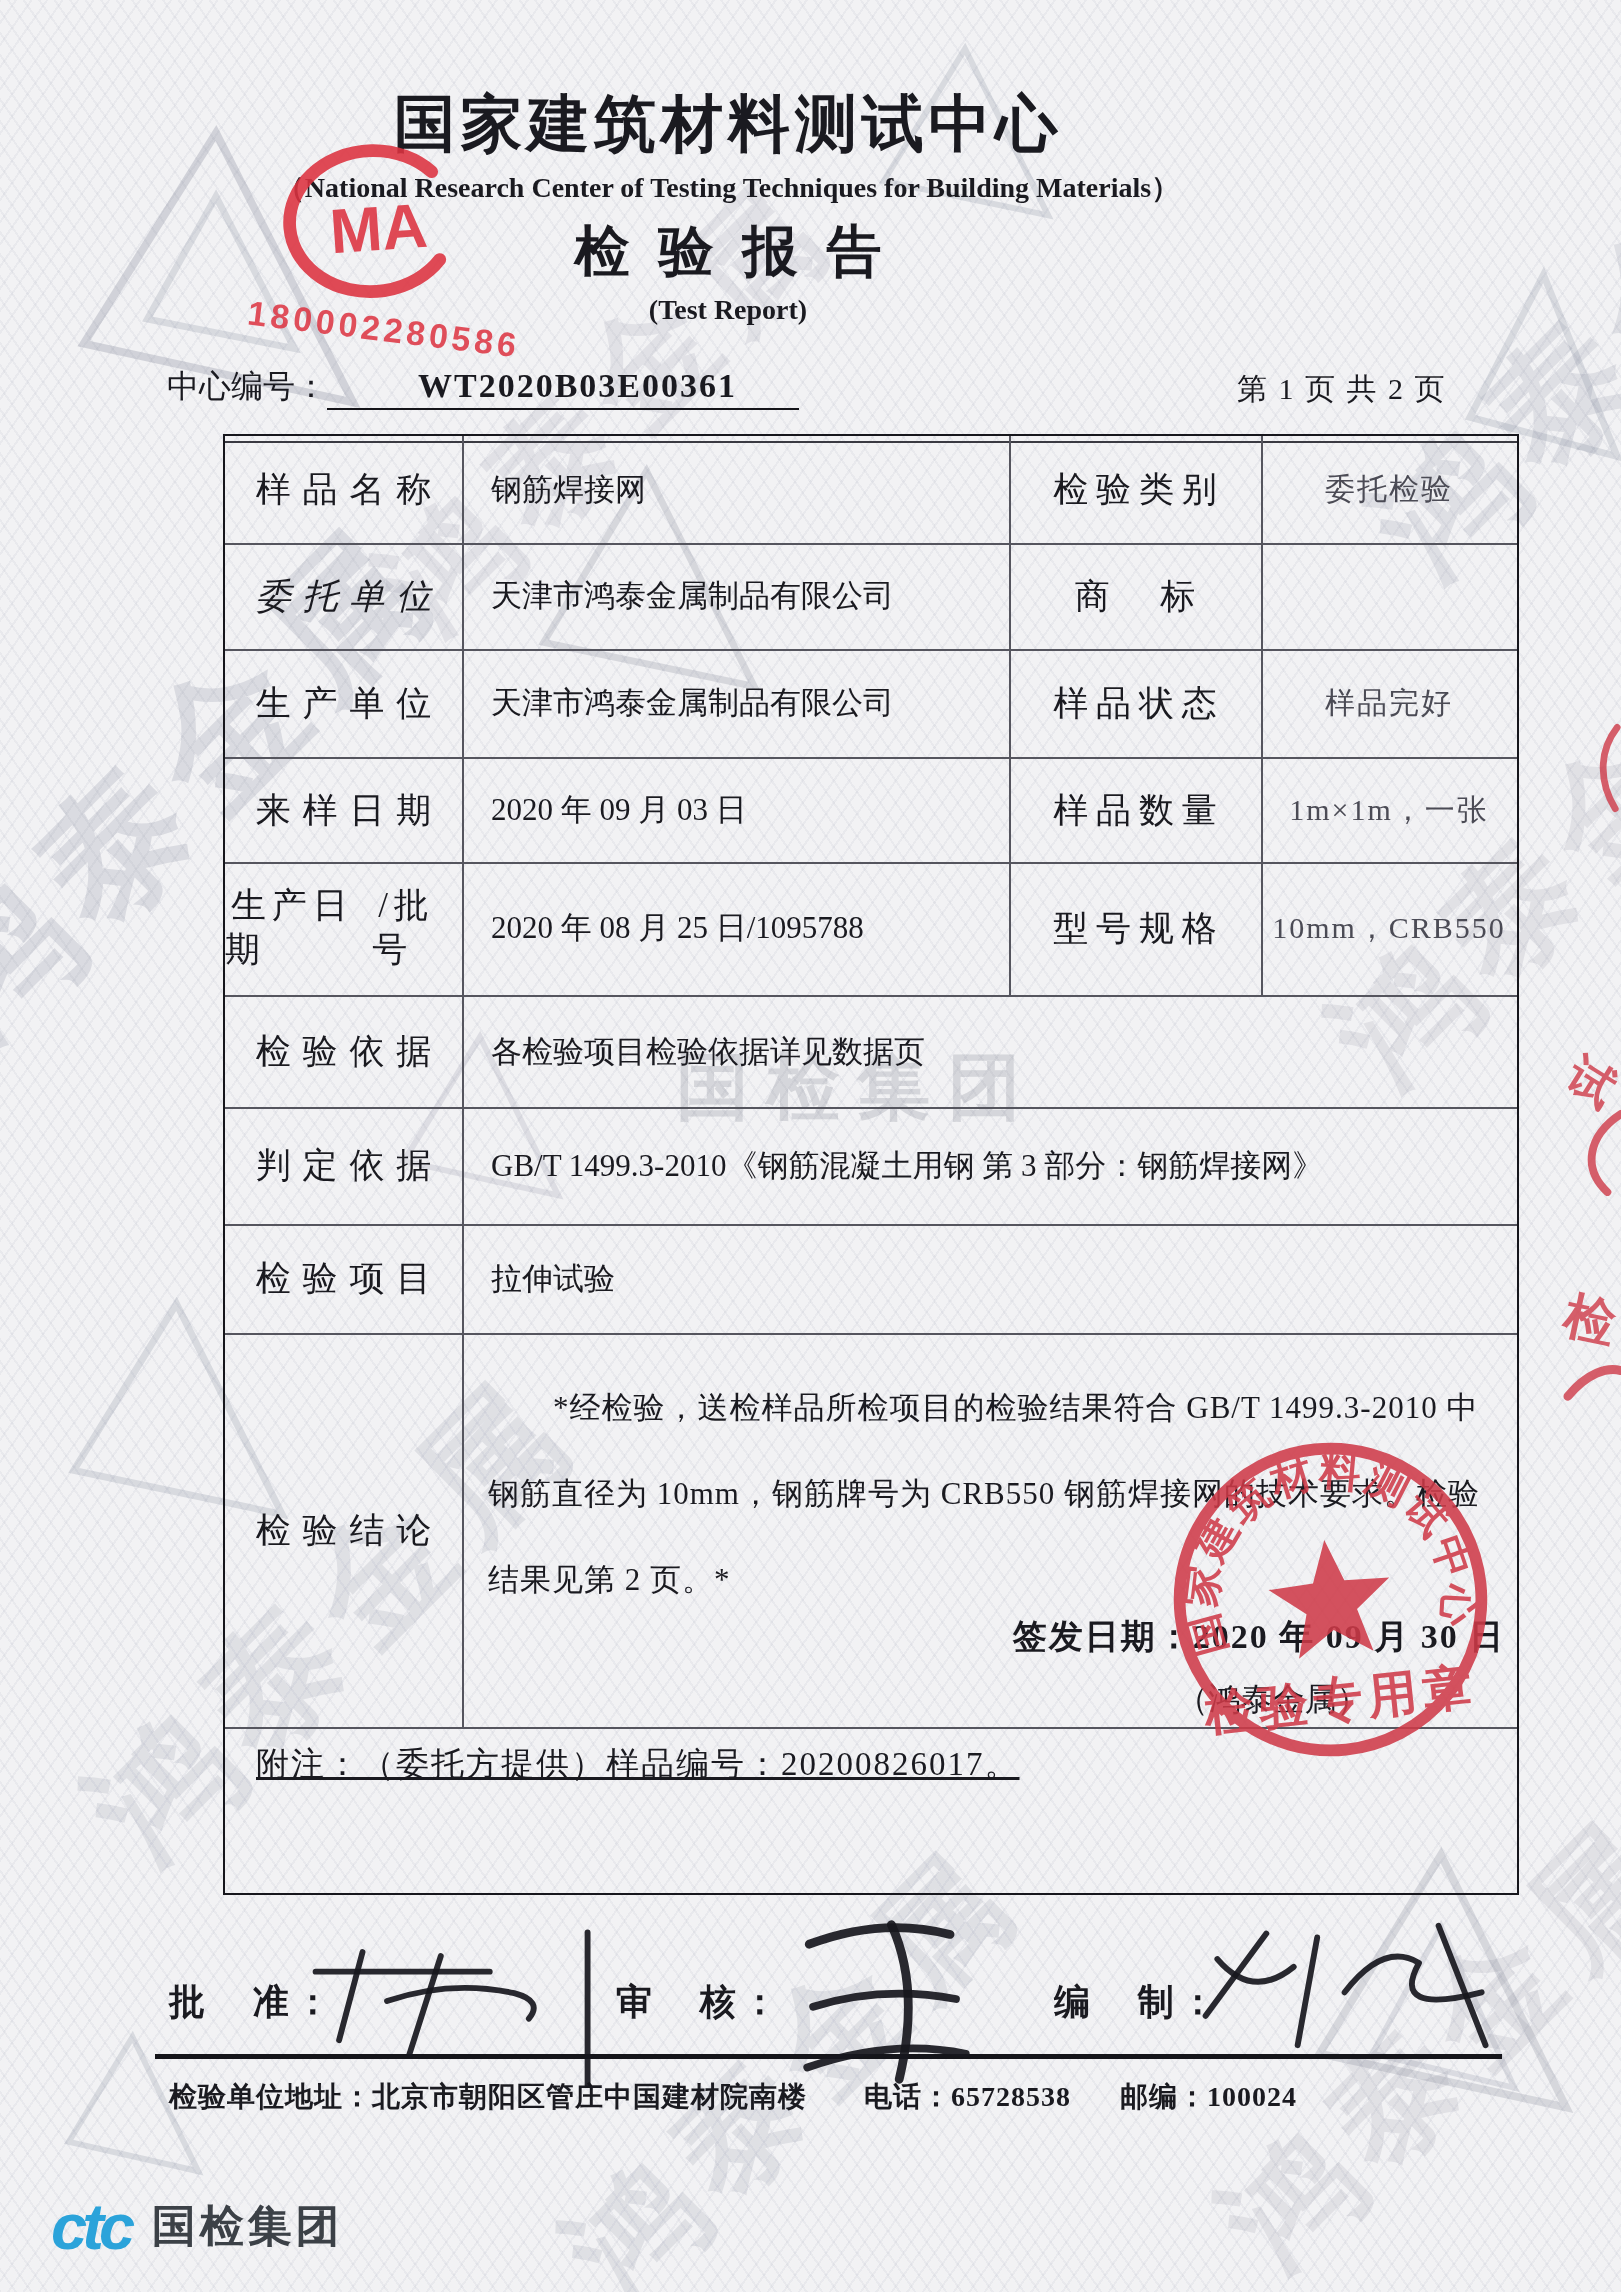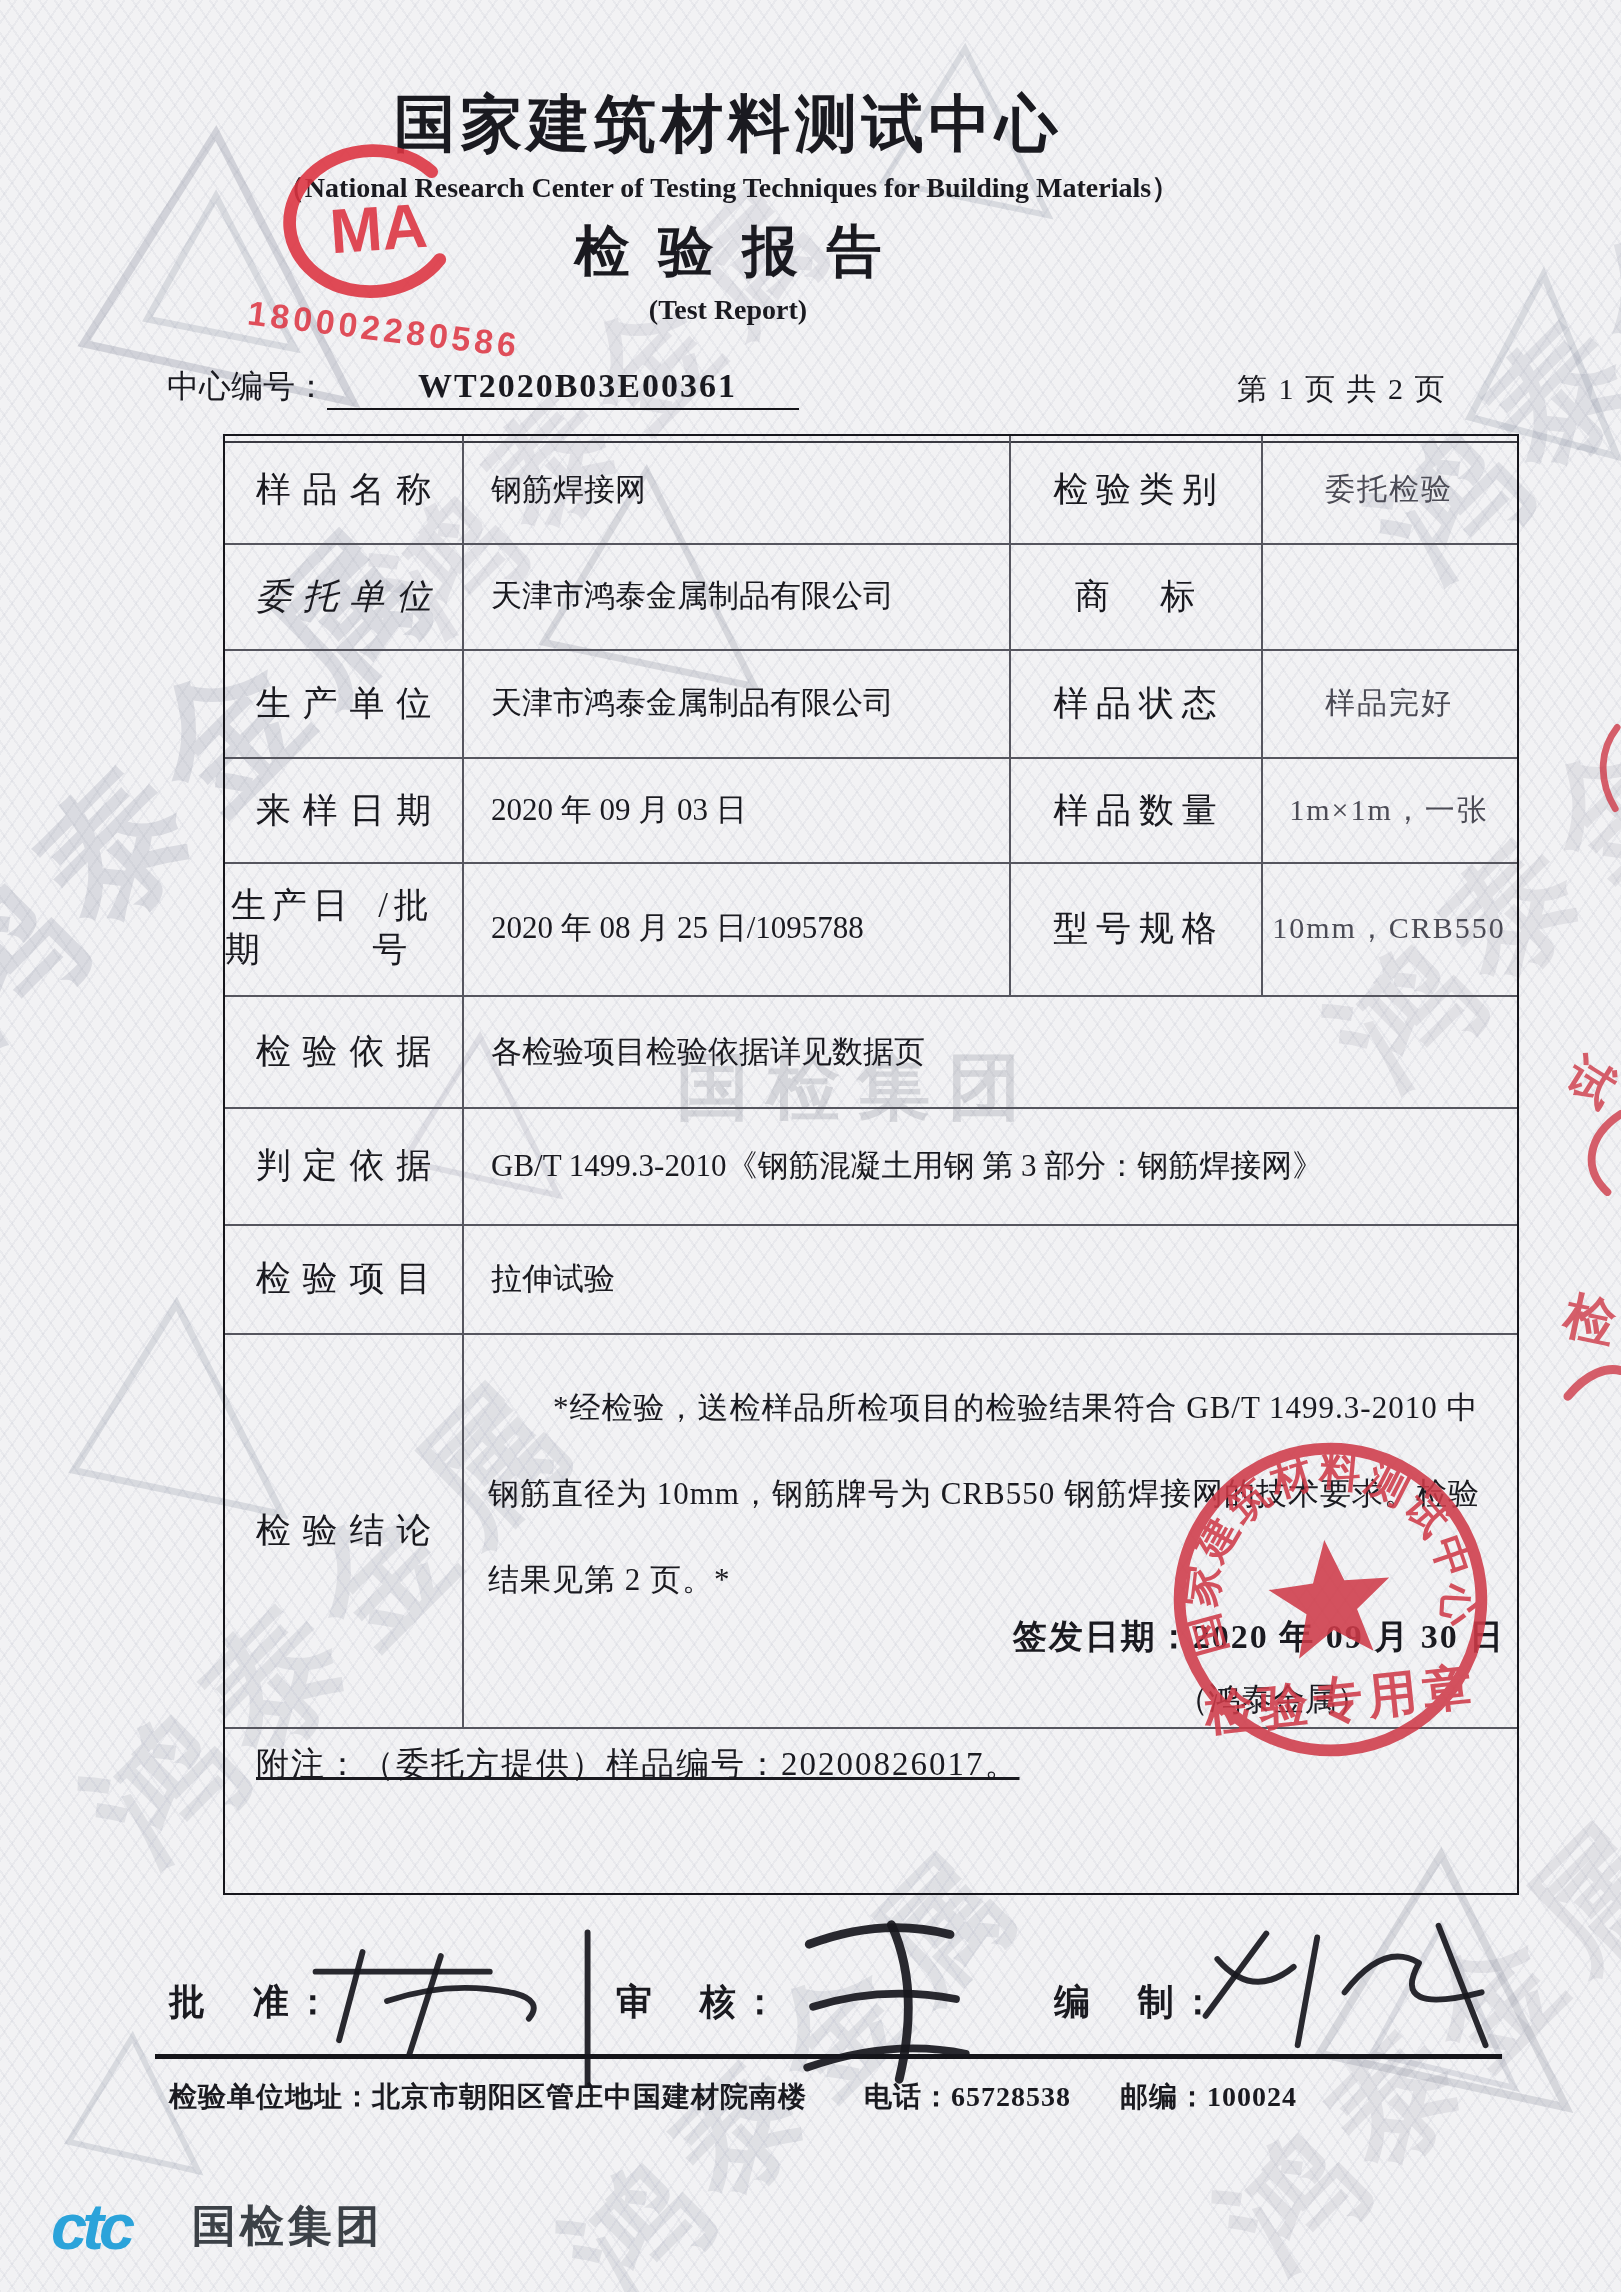--- a/index.html
+++ b/index.html
@@ -79,21 +79,21 @@
   }
   
   #round-stamp{left:1162px; top:1431px; z-index:4; opacity:.87; transform:rotate(-6deg);}
   .frag{position:absolute; z-index:4; color:#cf3a48; opacity:.8; font-weight:bold;}
   
   .sig-label{position:absolute; font-size:36px; font-weight:bold; letter-spacing:5.9px; z-index:2;}
   .sig-svg{position:absolute; z-index:3;}
   #foot-rule{left:155px; top:2054px; width:1347px; height:4.9px; background:#15151a;}
   #addr{left:169px; top:2078px; font-size:28px; font-weight:bold; letter-spacing:1px; white-space:nowrap;}
   #addr .gap1{margin-left:49px;} #addr .gap2{margin-left:41px;}
-  #logo{left:51px; top:2194px; display:flex; align-items:center;gap:40px;}
+  #logo{left:51px; top:2194px; display:flex; align-items:center;}
   #logo-abbr{
     font-family:"Liberation Sans","DejaVu Sans",sans-serif; font-weight:bold;
     font-style:italic; font-size:65px; color:#2ba3da; letter-spacing:-4.9px; line-height:1;
   }
   #logo-name{
     font-family:"Liberation Sans","DejaVu Sans",sans-serif; font-weight:bold;
     font-size:44px; color:#3c4147; margin-left:21.6px; letter-spacing:3.9px;
   }
   .stamp-red{fill:#cf3a48;}
   .ink-stroke{stroke:#17171d; stroke-width:6; fill:none; stroke-linecap:round; stroke-linejoin:round; opacity:.92;}

